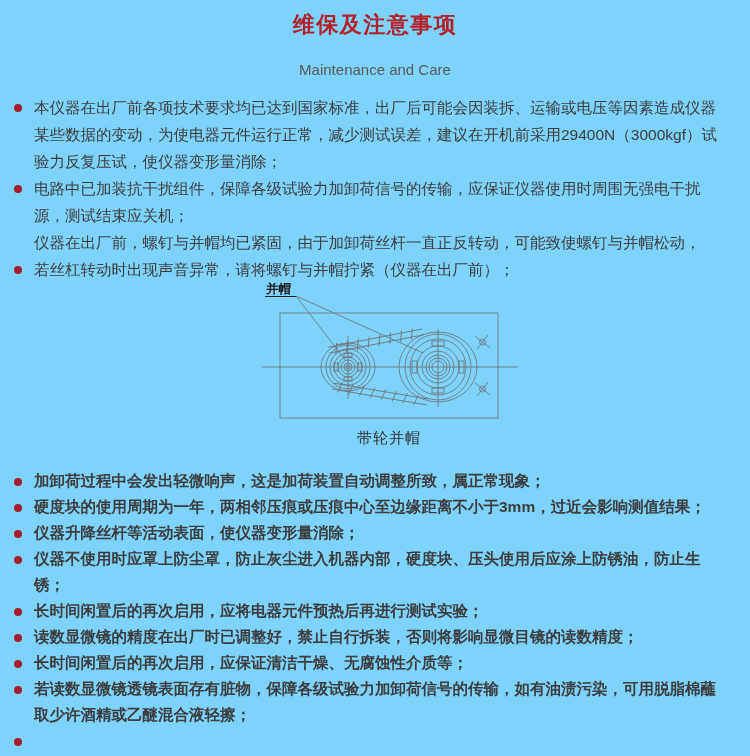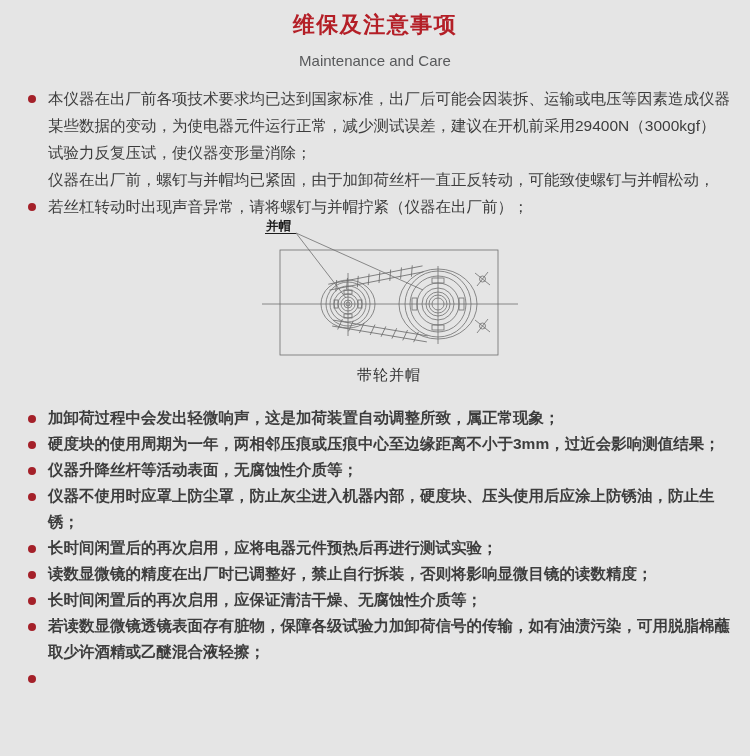--- a/index.html
+++ b/index.html
@@ -1,32 +1,32 @@
 <!DOCTYPE html>
 <html lang="zh" style="--title-red: #b41f27; --bullet-red: #a42029;"><head>
 <meta charset="utf-8">
 <style>
   html, body { margin: 0; padding: 0; background: #ffffff; }
   body {
     width: 750px; height: 756px;
     font-family: "Liberation Sans", "DejaVu Sans", sans-serif;
     -webkit-font-smoothing: antialiased;
   }
-  .page { position: relative; width: 750px; height: 756px; overflow: hidden; background: #e5e5e5; }
+  .page { position: relative; width: 750px; height: 756px; overflow: hidden; background: #7dd3fc; }
 
   
   .hdr { padding-top: 12px; text-align: center; }
   .title {
     margin: 0; font-size: 22px; font-weight: 700;
     color: var(--title-red, #b41f27); letter-spacing: 1.5px; line-height: 26px;
   }
-  .subtitle { margin-top: 14px; font-size: 15px; color: #58595b; line-height: 18px; }
+  .subtitle { margin-top: 23px; font-size: 15px; color: #58595b; line-height: 18px; }
 
   
-  .notice-list { list-style: none; margin: 0; padding: 0 20px 0 24px; }
+  .notice-list { list-style: none; margin: 0; padding: 0 20px 0 10px; }
   .notice-list.s1 { margin-top: 15px; }
   .notice-list.s2 { margin-top: 19px; }
   .notice-item { display: flex; align-items: flex-start; }
   .notice-item .bullet {
     flex: 0 0 8px; width: 8px; height: 8px; border-radius: 50%;
     background: var(--bullet-red, #a42029); margin: 10px 0 0 4px;
   }
   .notice-item .txt { color: #3d3d3d; margin-left: 12px; }
   .s1 .notice-item .txt { font-size: 15.5px; line-height: 27px; }
   .s2 .notice-item .txt { font-size: 15.5px; line-height: 26px; font-weight: bold; }
@@ -49,20 +49,24 @@
     <div class="subtitle">Maintenance and Care</div>
   </div>
 
   <ul class="notice-list s1">
 
       <li class="notice-item">
         <span class="bullet"></span>
         <span class="txt">本仪器在出厂前各项技术要求均已达到国家标准，出厂后可能会因装拆、运输或电压等因素造成仪器某些数据的变动，为使电器元件运行正常，减少测试误差，建议在开机前采用29400N（3000kgf）试验力反复压试，使仪器变形量消除；</span>
       </li>
 
+      <li class="notice-item">
+        <span class="bullet"></span>
+        <span class="txt">电路中已加装抗干扰组件，保障各级试验力加卸荷信号的传输，应保证仪器使用时周围无强电干扰源，测试结束应关机；</span>
+      </li>
 
       <li class="notice-item">
         <span class="bullet" style="visibility: hidden;"></span>
         <span class="txt">仪器在出厂前，螺钉与并帽均已紧固，由于加卸荷丝杆一直正反转动，可能致使螺钉与并帽松动，</span>
       </li>
 
       <li class="notice-item">
         <span class="bullet"></span>
         <span class="txt">若丝杠转动时出现声音异常，请将螺钉与并帽拧紧（仪器在出厂前）；</span>
       </li>
@@ -163,21 +167,21 @@
         <span class="txt">加卸荷过程中会发出轻微响声，这是加荷装置自动调整所致，属正常现象；</span>
       </li>
 
       <li class="notice-item">
         <span class="bullet"></span>
         <span class="txt">硬度块的使用周期为一年，两相邻压痕或压痕中心至边缘距离不小于3mm，过近会影响测值结果；</span>
       </li>
 
       <li class="notice-item">
         <span class="bullet"></span>
-        <span class="txt">仪器升降丝杆等活动表面，无腐蚀性介质等；</span>
+        <span class="txt">仪器升降丝杆等活动表面，使仪器变形量消除；</span>
       </li>
 
       <li class="notice-item">
         <span class="bullet"></span>
         <span class="txt">仪器不使用时应罩上防尘罩，防止灰尘进入机器内部，硬度块、压头使用后应涂上防锈油，防止生锈；</span>
       </li>
 
       <li class="notice-item">
         <span class="bullet"></span>
         <span class="txt">长时间闲置后的再次启用，应将电器元件预热后再进行测试实验；</span>

